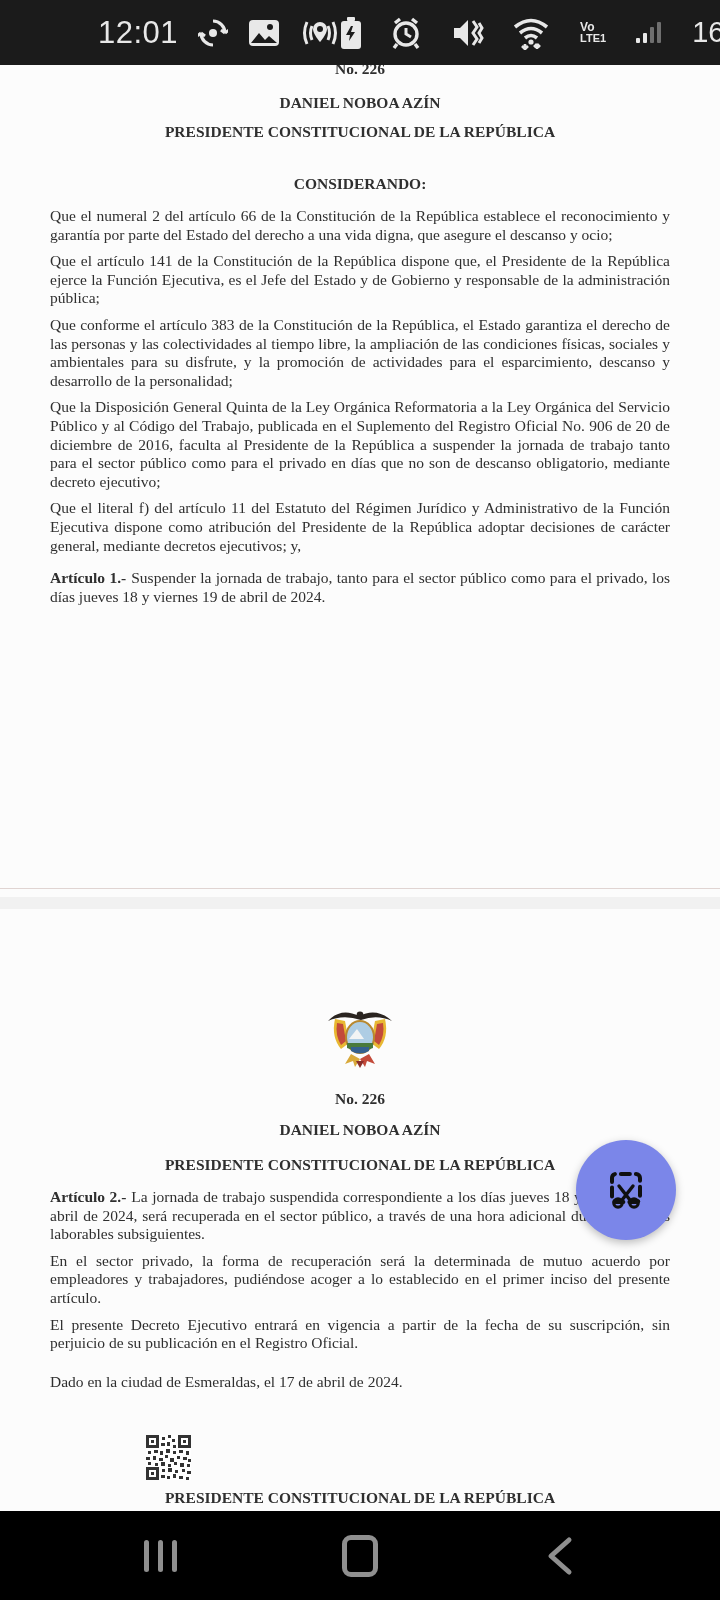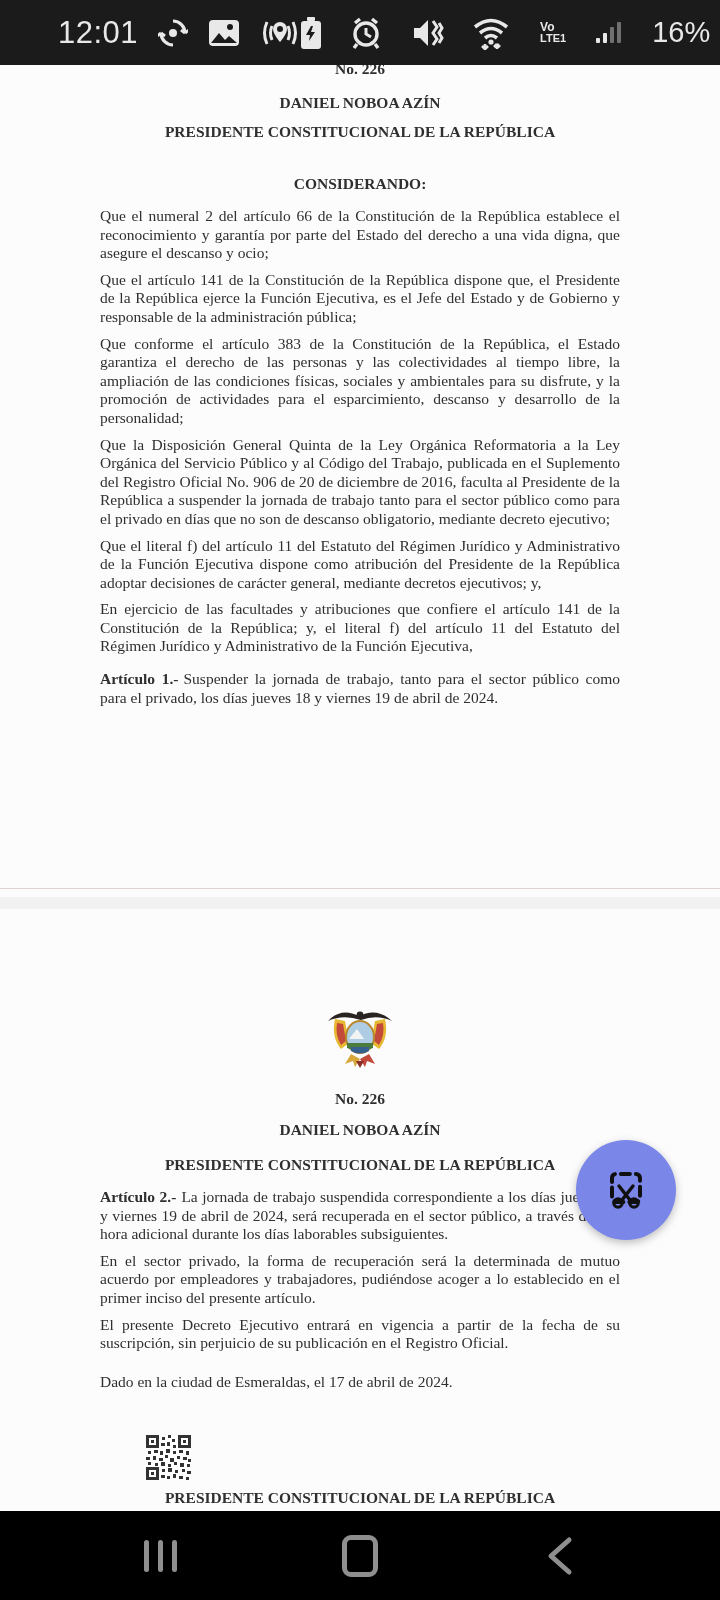--- a/index.html
+++ b/index.html
@@ -3,41 +3,41 @@
 <meta charset="utf-8">
 <style>
   html,body{margin:0;padding:0;background:#000;}
   .screen{position:relative;width:720px;height:1600px;background:#ededed;overflow:hidden;
           font-family:"Liberation Serif","DejaVu Serif",serif;}
 
   
   .status-bar{position:absolute;top:0;left:0;width:720px;height:65px;background:#1b1b1b;
               z-index:40;display:flex;align-items:center;justify-content:space-between;
               color:#e8e8e8;font-family:"Liberation Sans",sans-serif;}
-  .sb-left{display:flex;align-items:center;gap:20px;padding-left:58px;}
+  .sb-left{display:flex;align-items:center;gap:20px;padding-left:98px;}
   .sb-time{font-size:31px;font-weight:400;letter-spacing:.5px;}
   .sb-right{display:flex;align-items:center;gap:27px;padding-right:14px;}
   .sb-ic{display:inline-flex;align-items:center;justify-content:center;}
   .volte{display:flex;flex-direction:column;line-height:11px;font-size:12px;font-weight:700;
          color:#e8e8e8;margin-left:2px;}
   .volte .v2{font-size:11px;}
   .sigbars{display:flex;align-items:flex-end;gap:3px;margin-left:3px;}
   .sigbars i{display:block;width:4px;background:#e8e8e8;border-radius:1px;}
   .sigbars .b1{height:5px}.sigbars .b2{height:10px}
   .sigbars .b3{height:16px;background:#6f6f6f}.sigbars .b4{height:21px;background:#6f6f6f}
   .sb-batt-pct{font-size:29px;color:#e8e8e8;margin-left:4px;}
 
   
   .page{position:absolute;left:0;width:720px;background:#fcfcfc;overflow:hidden;color:#2f2f2f;}
   .page1{top:65px;height:832px;}
   .page1::after{content:"";position:absolute;left:0;right:0;bottom:8px;height:1px;
                 background:#e0d4d2;}
   .page-gap{position:absolute;top:897px;left:0;width:720px;height:12px;background:#f1f1f1;}
   .page2{top:909px;height:602px;}
-  .doc-inner{padding:0 100px;}
+  .doc-inner{padding:0 50px;}
   .doc-center{text-align:center;font-weight:700;font-size:15.5px;line-height:20px;}
   .t-no226{margin-top:-6px;}
   .t-name{margin-top:14px;}
   .t-title{margin-top:9px;}
   .t-consid{margin-top:32px;}
   .para{text-align:justify;font-size:15.5px;line-height:18.6px;margin:0 0 8px 0;}
   .para.first{margin-top:13px;}
   .t-decreta{margin-top:14px;}
   .art{margin-top:14px;}
   .art-label{font-weight:700;margin-right:5px;}
@@ -170,21 +170,20 @@
     <div class="doc-inner">
       <div class="doc-center t-no226">No. 226</div>
       <div class="doc-center t-name">DANIEL NOBOA AZÍN</div>
       <div class="doc-center t-title">PRESIDENTE CONSTITUCIONAL DE LA REPÚBLICA</div>
       <div class="doc-center t-consid">CONSIDERANDO:</div>
       <p class="para first">Que el numeral 2 del artículo 66 de la Constitución de la República establece el reconocimiento y garantía por parte del Estado del derecho a una vida digna, que asegure el descanso y ocio;</p>
       <p class="para">Que el artículo 141 de la Constitución de la República dispone que, el Presidente de la República ejerce la Función Ejecutiva, es el Jefe del Estado y de Gobierno y responsable de la administración pública;</p>
       <p class="para">Que conforme el artículo 383 de la Constitución de la República, el Estado garantiza el derecho de las personas y las colectividades al tiempo libre, la ampliación de las condiciones físicas, sociales y ambientales para su disfrute, y la promoción de actividades para el esparcimiento, descanso y desarrollo de la personalidad;</p>
       <p class="para">Que la Disposición General Quinta de la Ley Orgánica Reformatoria a la Ley Orgánica del Servicio Público y al Código del Trabajo, publicada en el Suplemento del Registro Oficial No. 906 de 20 de diciembre de 2016, faculta al Presidente de la República a suspender la jornada de trabajo tanto para el sector público como para el privado en días que no son de descanso obligatorio, mediante decreto ejecutivo;</p>
       <p class="para">Que el literal f) del artículo 11 del Estatuto del Régimen Jurídico y Administrativo de la Función Ejecutiva dispone como atribución del Presidente de la República adoptar decisiones de carácter general, mediante decretos ejecutivos; y,</p>
-      <p class="para">En ejercicio de las facultades y atribuciones que confiere el artículo 141 de la Constitución de la República; y, el literal f) del artículo 11 del Estatuto del Régimen Jurídico y Administrativo de la Función Ejecutiva,</p>
       <p class="para art"><span class="art-label">Artículo 1.-</span><span>Suspender la jornada de trabajo, tanto para el sector público como para el privado, los días jueves 18 y viernes 19 de abril de 2024.</span></p>
     </div>
   </div>
 
   <div class="page-gap"></div>
 
   <div class="page page2">
     <svg class="crest" viewBox="0 0 74 64">
       <path d="M5 16 Q18 2 36 11 Q54 2 69 16 Q54 9 38 15 Q20 9 5 16 Z" fill="#2a2420"></path>
       <circle cx="37" cy="10" r="3.4" fill="#2a2420"></circle>

